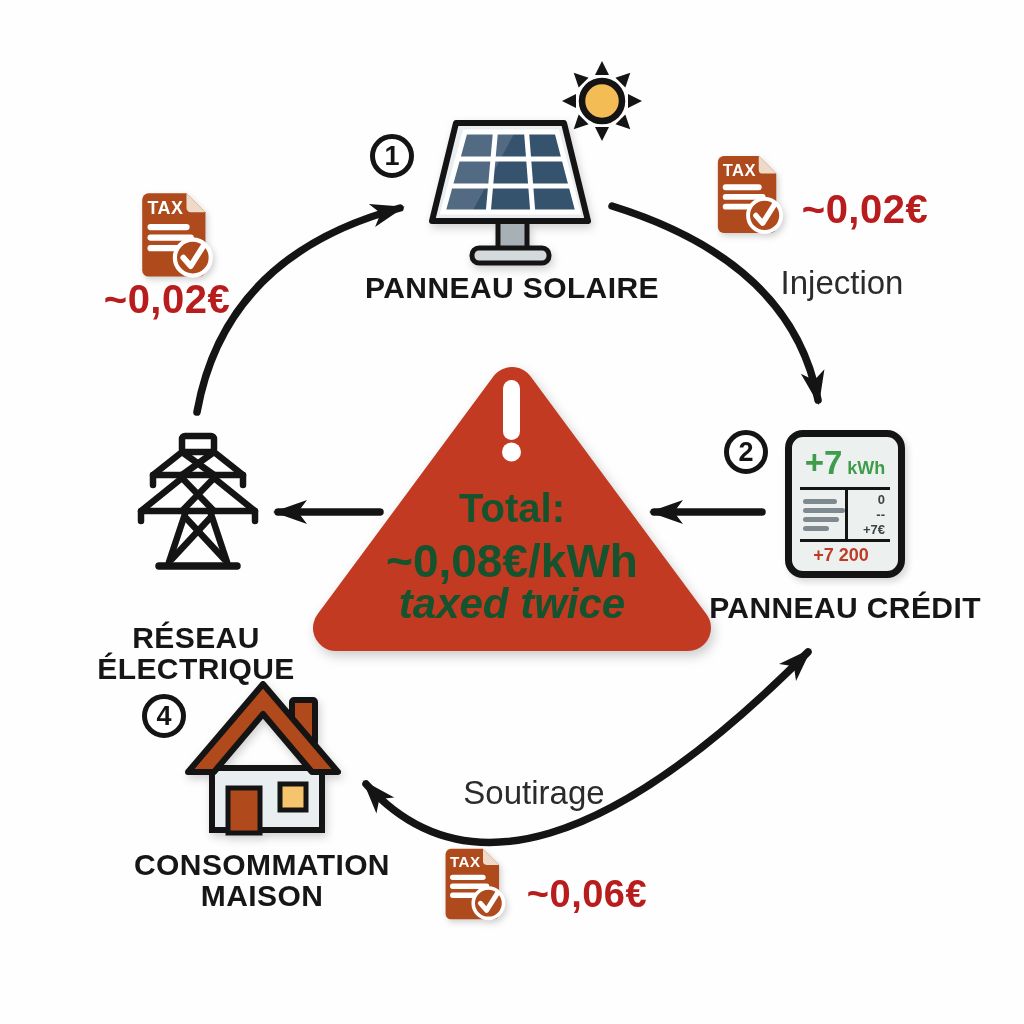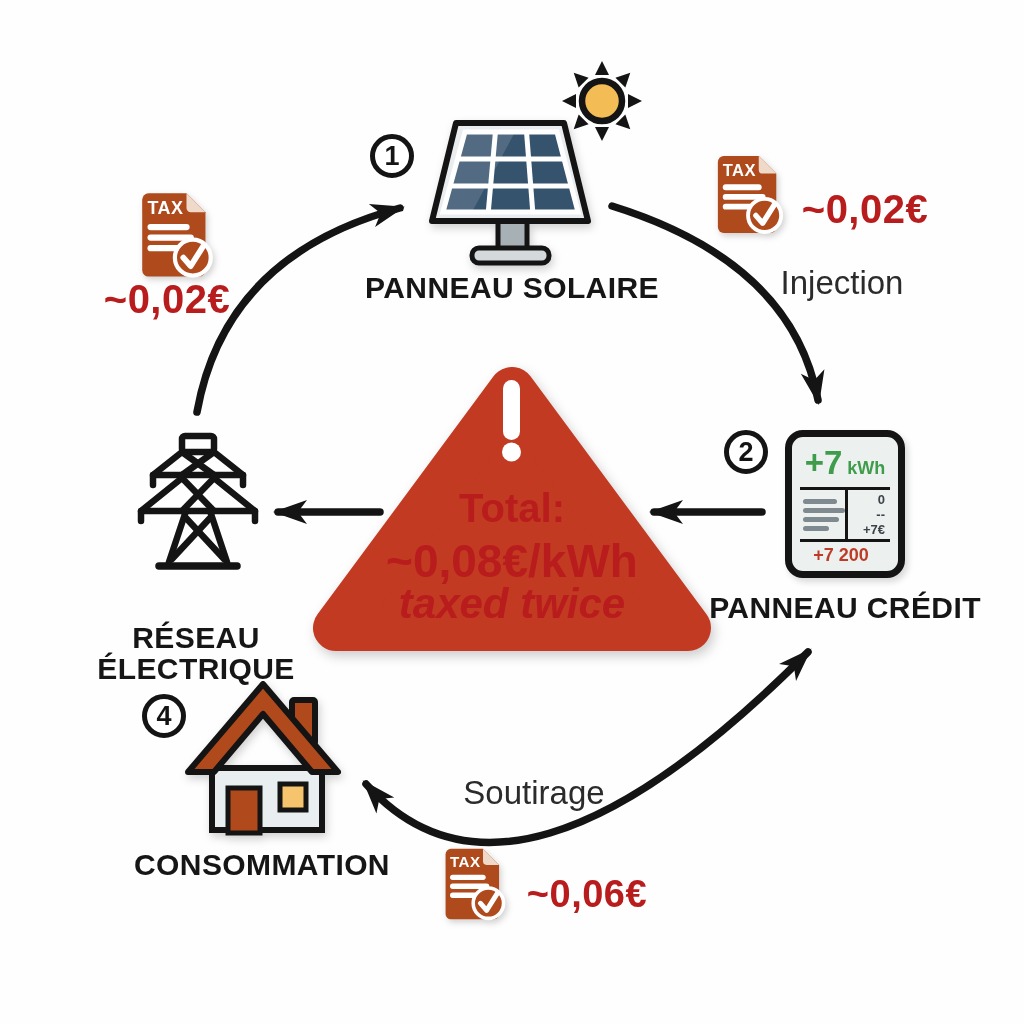--- a/index.html
+++ b/index.html
@@ -18,21 +18,21 @@
     text-align:center;color:#161616;
   }
   .flow-label{
     font-weight:400;font-size:33px;color:#2b2b2b;text-align:center;
   }
   .amount{
     font-weight:bold;font-size:40px;letter-spacing:.5px;
     color:#b91c1c;text-align:center;
   }
   .amount.small{font-size:38px;}
-  .warn-text{color:#b91c1c;font-weight:bold;text-align:center;width:400px;left:312px;}
+  .warn-text{color:#14532d;font-weight:bold;text-align:center;width:400px;left:312px;}
   .warn-1{font-size:40px;}
   .warn-2{font-size:46px;}
   .warn-3{font-size:42px;}
 
   
   .step-circle{
     width:44px;height:44px;border:5px solid #141414;border-radius:50%;
     background:#ffffff;display:flex;align-items:center;justify-content:center;
     font-weight:bold;font-size:27px;color:#141414;box-sizing:border-box;
   }
@@ -228,20 +228,21 @@
   </div>
   <svg class="abs" style="left:178px;top:676px;filter:drop-shadow(2px 4px 4px rgba(0,0,0,.18));" width="170" height="162" viewBox="0 0 170 162">
     <rect x="114" y="24" width="23" height="44" fill="#b04a1c" stroke="#141414" stroke-width="6" rx="2"></rect>
     <rect x="34" y="92" width="110" height="62" fill="#e9eff0" stroke="#141414" stroke-width="6"></rect>
     <path d="M10 96 L85 8 L160 96 L134 96 L85 38 L36 96 Z" fill="#b04a1c" stroke="#141414" stroke-width="6" stroke-linejoin="round"></path>
     <rect x="50" y="112" width="32" height="45" fill="#b04a1c" stroke="#141414" stroke-width="5"></rect>
     <rect x="102" y="108" width="26" height="26" fill="#f6c46d" stroke="#141414" stroke-width="5"></rect>
   </svg>
   <div class="abs" style="left:112px;top:849px;width:300px;">
     <div class="node-label">CONSOMMATION</div>
+    <div class="node-label">MAISON</div>
   </div>
 
   <div class="abs flow-label" style="left:414px;top:774px;width:240px;">Soutirage</div>
   <svg class="abs tax-icon" style="left:442px;top:846px;" width="66" height="77" viewBox="0 0 74 86">
     <path d="M10 3 H46 L64 21 V76 A6 6 0 0 1 58 82 H10 A6 6 0 0 1 4 76 V9 A6 6 0 0 1 10 3 Z" fill="#af4a1d"></path>
     <path d="M46 3 L64 21 H50 A4 4 0 0 1 46 17 Z" fill="#efd9c8"></path>
     <text x="9" y="23" class="tax-badge-text">TAX</text>
     <g fill="#ffffff">
       <rect x="9" y="32" width="40" height="6" rx="3"></rect>
       <rect x="9" y="42" width="44" height="6" rx="3"></rect>

